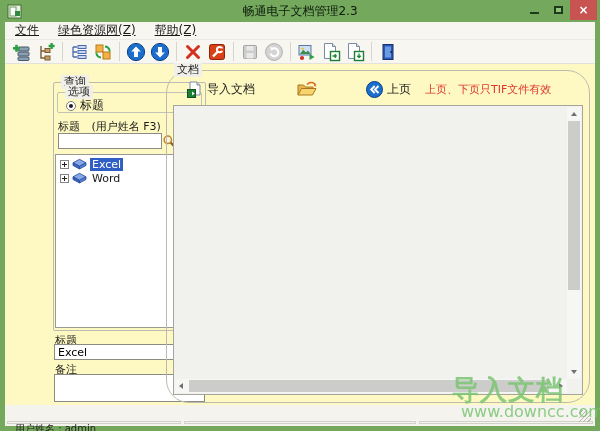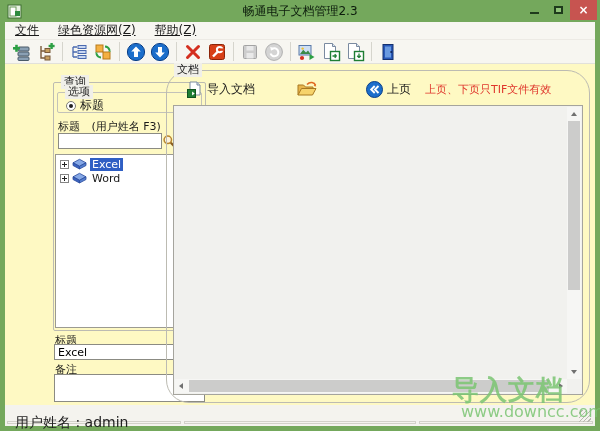--- a/index.html
+++ b/index.html
@@ -80,21 +80,21 @@
   .vthumb { position:absolute; left:1px; right:1px; top:14px; height:62%; background:#cccccb; }
   .hthumb { position:absolute; top:1px; bottom:1px; left:14px; right:18px; background:#cccccb; }
   .a-up    { left:4px; top:5px;   border-left:3.5px solid transparent; border-right:3.5px solid transparent; border-bottom:4px solid #707070; }
   .a-down  { left:4px; bottom:5px;border-left:3.5px solid transparent; border-right:3.5px solid transparent; border-top:4px solid #707070; }
   .a-left  { left:4px; top:4px;   border-top:3.5px solid transparent; border-bottom:3.5px solid transparent; border-right:4px solid #707070; }
   .a-right { right:4px; top:4px;  border-top:3.5px solid transparent; border-bottom:3.5px solid transparent; border-left:4px solid #707070; }
 
   
   .statusbar { position:absolute; left:0; right:0; bottom:0; height:21px; background:#f4f3ee; }
   .pane { position:absolute; top:2px; bottom:2px; border:1px solid #d2d1c9; background:#f4f3ee;
-    display:flex; align-items:center; padding-left:7px; font-size:14px; color:#222;margin-top:14px; }
+    display:flex; align-items:flex-start; padding-left:7px; font-size:10px; color:#222;margin-top:14px; }
   .p1 { left:2px; width:174px; } .p2 { left:179px; width:232px; } .p3 { left:414px; right:2px; }
   .grip { position:absolute; right:1px; bottom:1px; width:12px; height:12px;
     background:repeating-linear-gradient(135deg,transparent 0 2px,#b9b8b0 2px 3px); }
 
   
   .wm { position:absolute; color:rgba(122,196,114,0.85); pointer-events:none; z-index:50; }
   .wm1 { left:452px; top:372px; font-size:27px; font-weight:bold; letter-spacing:1px; }
   .wm2 { left:461px; top:402px; font-size:16px; }
 </style>
 </head>

